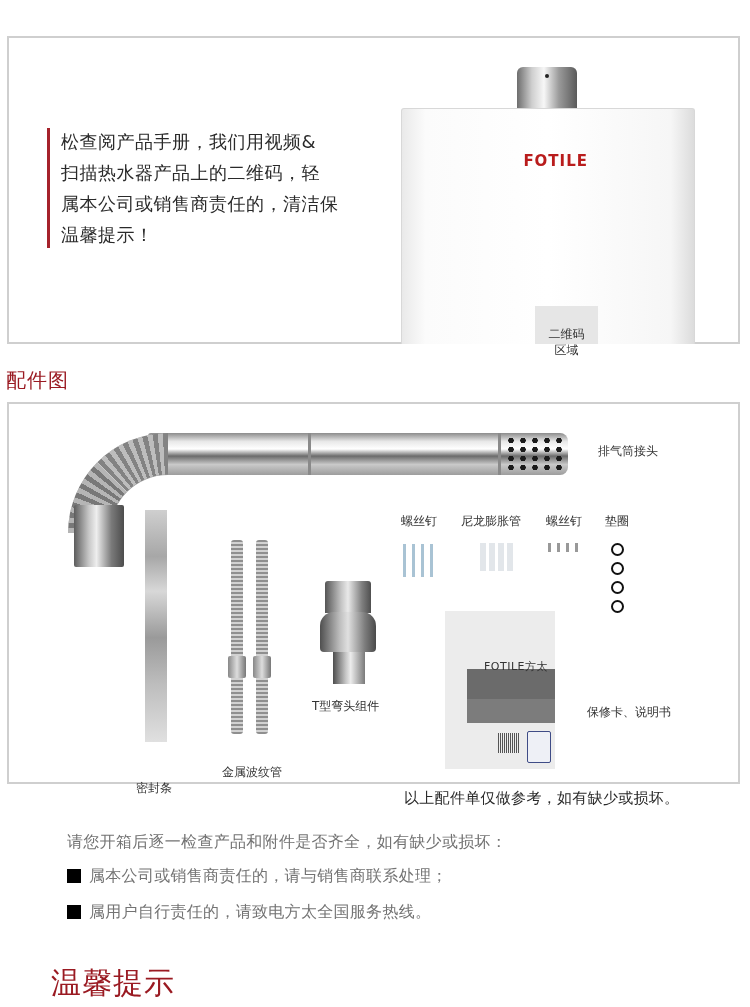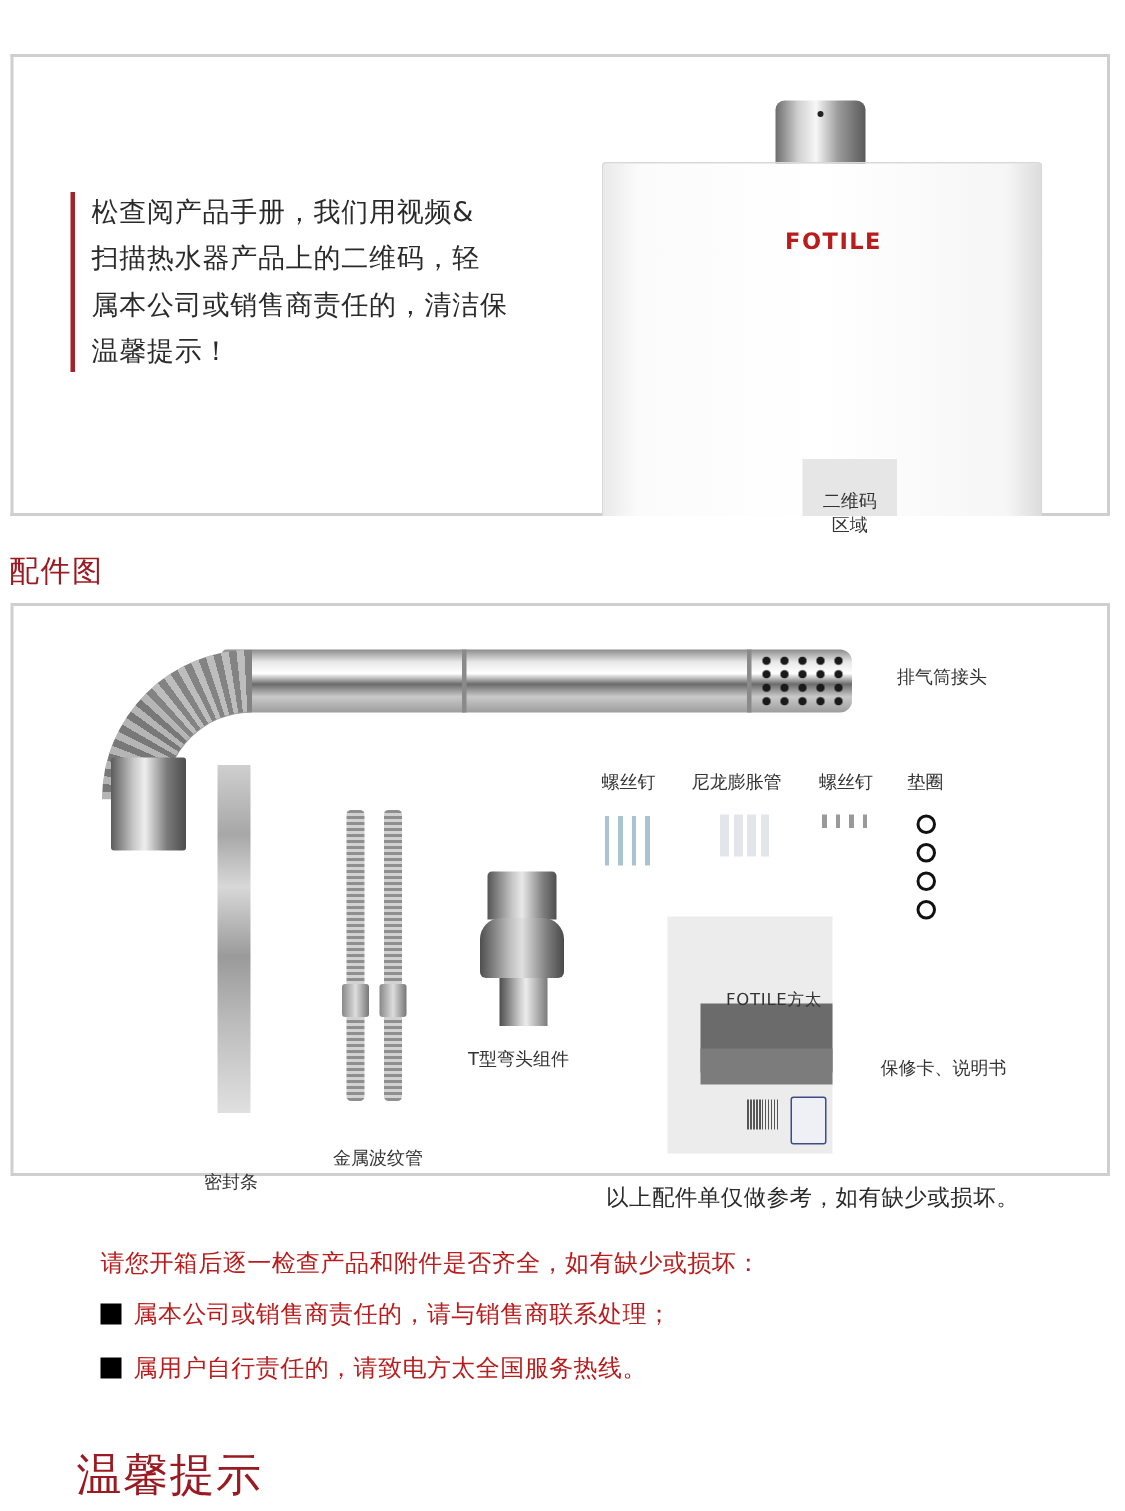--- a/index.html
+++ b/index.html
@@ -79,21 +79,21 @@
   .manual-band { left:467px; top:669px; width:88px; height:46px; background:#6b6b6b; }
   .manual-band2 { left:467px; top:699px; width:88px; height:24px; background:#7c7c7c; }
   .manual-code { left:498px; top:733px; width:22px; height:20px;
     background:repeating-linear-gradient(90deg,#555 0 1px,#eee 1px 2px); }
   .manual-seal { left:527px; top:731px; width:22px; height:30px; border:1px solid #3f4c86; background:#eef0f6; border-radius:2px; }
 
   .label { font-size:12px; color:#333; white-space:nowrap; }
 
   .disclaimer { left:404px; top:789px; font-size:15px; color:#2a2a2a; letter-spacing:0.3px; }
 
-  .notice { left:67px; font-size:16px; color:#b91c1c; letter-spacing:0.3px; white-space:nowrap; }
+  .notice { left:67px; font-size:16px; color:#737373; letter-spacing:0.3px; white-space:nowrap; }
   .bullet { display:inline-block; width:14px; height:14px; background:#000; margin-right:8px; vertical-align:-2px; }
 
   .tips-title { left:51px; top:963px; font-size:30px; color:#9a1a22; letter-spacing:1px; }
 </style>
 </head>
 <body>
 
 <div class="abs box1"></div>
 <div class="abs box1-right"></div>
 <div class="abs box1-rightedge"></div>

